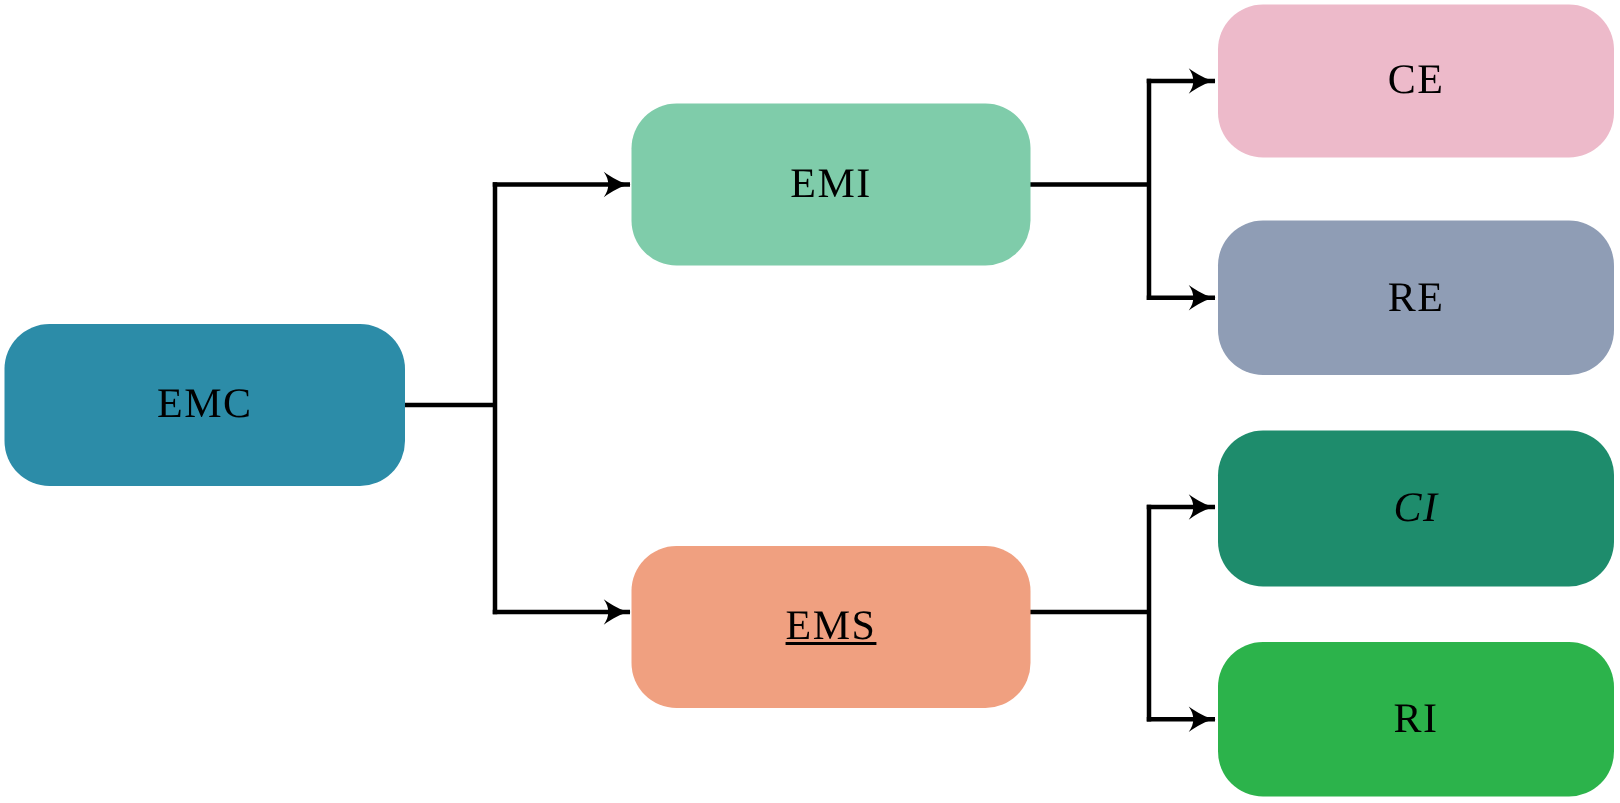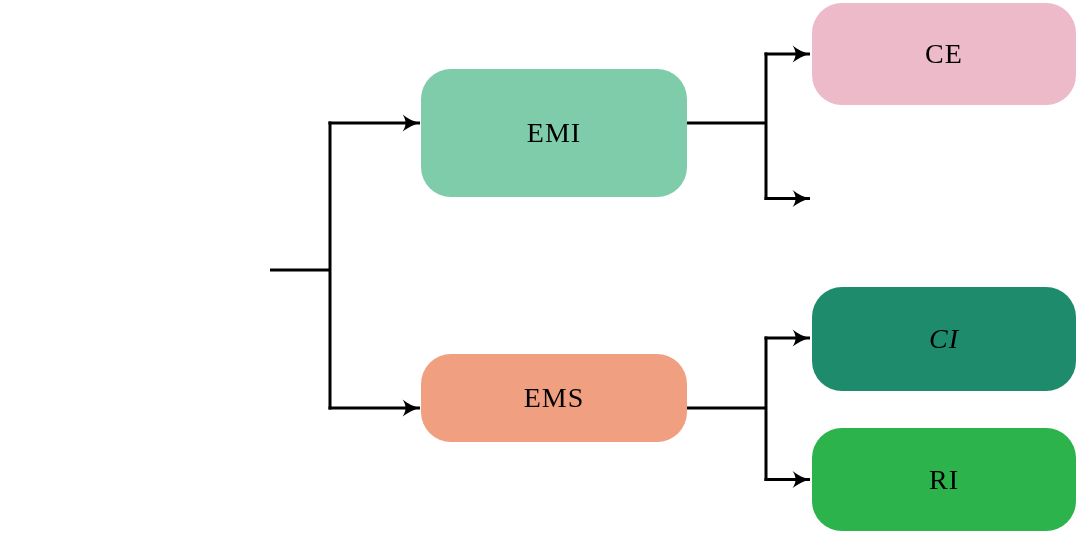--- a/index.html
+++ b/index.html
@@ -31,22 +31,22 @@
   }
   .node .node-label {
     font-size: 28px;
     color: #000000;
     letter-spacing: 1px;
     line-height: 1;
     user-select: none;
   }
   
   #n-emc { left: 3px;   top: 216px; width: 267px; height: 108px; }
-  #n-emi { left: 421px; top: 69px;  width: 266px; height: 128px; }
-  #n-ems { left: 421px; top: 354px; width: 266px; height: 88px; }
+  #n-emi { left: 421px; top: 69px;  width: 266px; height: 108px; }
+  #n-ems { left: 421px; top: 364px; width: 266px; height: 108px; text-decoration: underline; }
   #n-ce  { left: 812px; top: 3px;   width: 264px; height: 102px; }
   #n-re  { left: 812px; top: 147px; width: 264px; height: 103px; }
   #n-ci  { left: 812px; top: 287px; width: 264px; height: 104px; }
   #n-ri  { left: 812px; top: 428px; width: 264px; height: 103px; }
 </style>
 </head>
 <body>
 
 <div class="canvas">
 
@@ -63,33 +63,39 @@
 
     <path d="M686,123 L766,123 M766,52.5 L766,200" fill="none" stroke-width="3" stroke="#000000"></path>
     <path d="M764.5,54 L810,54" fill="none" stroke-width="3" marker-end="url(#arrowhead)" stroke="#000000"></path>
     <path d="M764.5,198.5 L810,198.5" fill="none" stroke-width="3" marker-end="url(#arrowhead)" stroke="#000000"></path>
 
     <path d="M686,408 L766,408 M766,336.5 L766,481" fill="none" stroke-width="3" stroke="#000000"></path>
     <path d="M764.5,338 L810,338" fill="none" stroke-width="3" marker-end="url(#arrowhead)" stroke="#000000"></path>
     <path d="M764.5,479.5 L810,479.5" fill="none" stroke-width="3" marker-end="url(#arrowhead)" stroke="#000000"></path>
   </svg>
 
+  <div class="node" id="n-emc" style="background-color: rgb(44, 140, 168);">
+    <span class="node-label">EMC</span>
+  </div>
 
   <div class="node" id="n-emi" style="background-color: rgb(127, 204, 170);">
     <span class="node-label">EMI</span>
   </div>
 
   <div class="node" id="n-ems" style="background-color: rgb(240, 160, 128);">
     <span class="node-label">EMS</span>
   </div>
 
   <div class="node" id="n-ce" style="background-color: rgb(237, 186, 202);">
     <span class="node-label">CE</span>
   </div>
 
+  <div class="node" id="n-re" style="background-color: rgb(143, 157, 181);">
+    <span class="node-label">RE</span>
+  </div>
 
   <div class="node" id="n-ci" style="background-color: rgb(30, 140, 108); font-style: italic;">
     <span class="node-label">CI</span>
   </div>
 
   <div class="node" id="n-ri" style="background-color: rgb(44, 179, 75);">
     <span class="node-label">RI</span>
   </div>
 
 </div>

